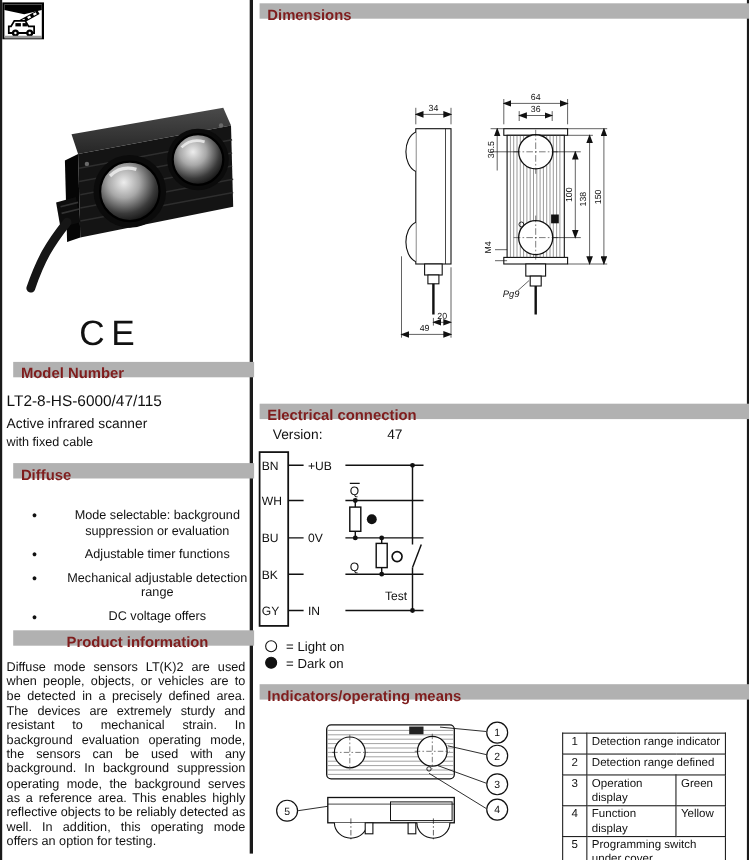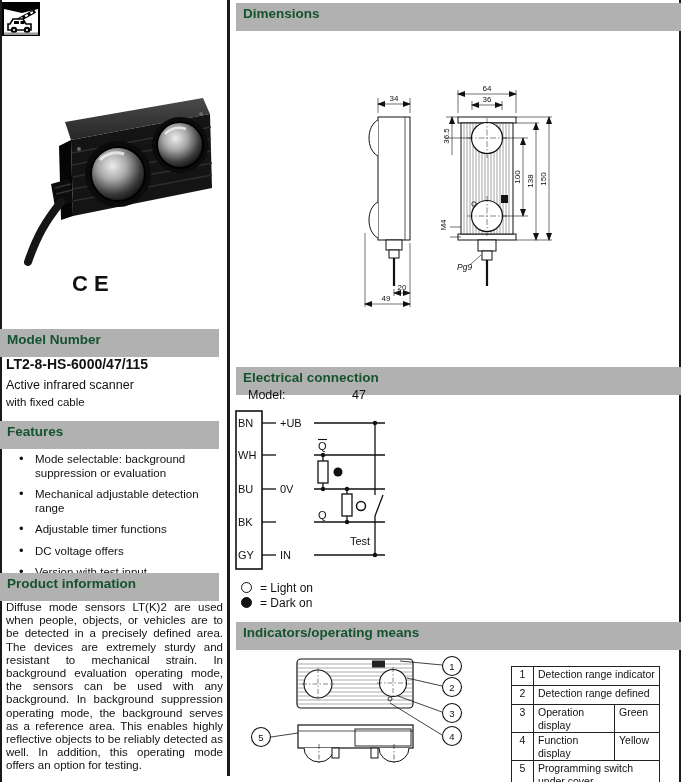--- a/index.html
+++ b/index.html
@@ -1,30 +1,30 @@
 <!DOCTYPE html>
 <html><head>
 <meta charset="utf-8">
 <style>
   html,body{margin:0;padding:0;background:#ffffff;}
   body{width:681px;height:782px;position:relative;font-family:"Liberation Sans",sans-serif;color:#111;overflow:hidden;}
   .abs{position:absolute;}
   .page-edge{position:absolute;top:0;width:2px;height:782px;background:#1a1a1a;}
   .divider{position:absolute;left:227px;top:0;width:3px;height:776px;background:#1a1a1a;}
-  .sec-bar{position:absolute;height:28px;background:#b1b1b1;font-size:13.5px;font-weight:bold;line-height:21px;padding-left:7px;box-sizing:border-box;color:#14532d;}
-  .bar-left{left:0;width:219px;}
+  .sec-bar{position:absolute;height:14px;background:#b1b1b1;font-size:13.5px;font-weight:bold;line-height:21px;padding-left:7px;box-sizing:border-box;color:#7f1d1d;}
+  .bar-left{left:12px;width:219px;}
   .bar-right{left:236px;width:445px;}
-  .model-number{left:6px;top:356px;font-size:14px;font-weight:bold;}
+  .model-number{left:6px;top:356px;font-size:14px;font-weight:normal;}
   .model-type{left:6px;top:378px;font-size:12.5px;}
   .model-cable{left:6px;top:396px;font-size:11.5px;}
-  .features-list{left:6px;top:445px;width:217px;list-style:none;margin:8px;padding:0;}
+  .features-list{left:6px;top:445px;width:217px;list-style:none;margin:18px;padding:0;text-align:center;}
   .features-list li{position:relative;padding-left:21px;font-size:11.5px;line-height:13.5px;margin-bottom:8px;}
   .features-list li:before{content:"\2022";position:absolute;left:5px;top:-1px;font-size:13px;}
   .prod-info{left:6px;top:601px;width:217px;font-size:11.5px;line-height:13.2px;text-align:justify;}
-  .ce-mark{left:72px;top:271px;font-size:22px;letter-spacing:6px;font-weight:700;}
+  .ce-mark{left:72px;top:285px;font-size:32px;letter-spacing:6px;font-weight:400;}
   .option-row{left:248px;top:388px;font-size:12.5px;}
   .option-val{left:352px;top:388px;font-size:12.5px;text-align:right;}
   .legend{left:241px;top:580px;}
   .legend-row{display:flex;align-items:center;height:15px;font-size:12px;}
   .legend-sym{display:inline-block;width:9px;height:9px;border:1.6px solid #111;border-radius:50%;margin-right:8px;}
   .legend-sym.filled{background:#111;}
   table.ind-table{position:absolute;left:511px;top:666px;width:149px;border-collapse:collapse;font-size:10.5px;border:1.5px solid #222;}
   table.ind-table td{border:1px solid #222;padding:1px 4px;vertical-align:top;line-height:12.5px;height:16px;}
   table.ind-table td.no{width:13px;text-align:center;}
   table.ind-table td.val{width:36px;}
@@ -97,30 +97,30 @@
   <path d="M46,150 C30,170 22,184 13,210" stroke="#161616" stroke-width="8" fill="none" stroke-linecap="round"></path>
 </svg>
 
 <div class="abs ce-mark">CE</div>
 
 <div class="sec-bar bar-left" style="top:329px;">Model Number</div>
 <div class="abs model-number">LT2-8-HS-6000/47/115</div>
 <div class="abs model-type">Active infrared scanner</div>
 <div class="abs model-cable">with fixed cable</div>
 
-<div class="sec-bar bar-left" style="top:421px;">Features</div>
+<div class="sec-bar bar-left" style="top:421px;">Diffuse</div>
 <ul class="abs features-list">
   <li>Mode selectable: background suppression or evaluation</li>
+  <li>Adjustable timer functions</li>
   <li>Mechanical adjustable detection range</li>
-  <li>Adjustable timer functions</li>
   <li>DC voltage offers</li>
   <li>Version with test input</li>
 </ul>
 
-<div class="sec-bar bar-left" style="top:573px;">Product information</div>
+<div class="sec-bar bar-left" style="top:573px;text-align:center;">Product information</div>
 <div class="abs prod-info">Diffuse mode sensors LT(K)2 are used when people, objects, or vehicles are to be detected in a precisely defined area. The devices are extremely sturdy and resistant to mechanical strain. In background evaluation operating mode, the sensors can be used with any background. In background suppression operating mode, the background serves as a reference area. This enables highly reflective objects to be reliably detected as well. In addition, this operating mode offers an option for testing.</div>
 
 <div class="sec-bar bar-right" style="top:3px;">Dimensions</div>
 
 <svg class="abs" style="left:340px;top:83px;" width="235" height="235" viewBox="0 0 235 235" fill="none" stroke="#111" stroke-width="1">
   <defs>
     <marker id="arr" markerWidth="8" markerHeight="6" refX="7" refY="3" orient="auto" markerUnits="userSpaceOnUse">
       <path d="M0,0 L8,3 L0,6 Z" fill="#111" stroke="none"></path>
     </marker>
     <marker id="arrS" markerWidth="8" markerHeight="6" refX="1" refY="3" orient="auto" markerUnits="userSpaceOnUse">
@@ -215,21 +215,21 @@
   <text x="147" y="19" font-size="8" fill="#111" stroke="none" text-anchor="middle">36</text>
   <text x="109" y="53" font-size="8" fill="#111" stroke="none" text-anchor="middle" transform="rotate(-90 109 53)">36.5</text>
   <text x="180" y="94" font-size="8" fill="#111" stroke="none" text-anchor="middle" transform="rotate(-90 180 94)">100</text>
   <text x="193" y="98" font-size="8" fill="#111" stroke="none" text-anchor="middle" transform="rotate(-90 193 98)">138</text>
   <text x="206" y="96" font-size="8" fill="#111" stroke="none" text-anchor="middle" transform="rotate(-90 206 96)">150</text>
   <text x="106" y="142" font-size="8" fill="#111" stroke="none" text-anchor="middle" transform="rotate(-90 106 142)">M4</text>
   <text x="117" y="187" font-size="8.5" font-style="italic" fill="#111" stroke="none">Pg9</text>
 </svg>
 
 <div class="sec-bar bar-right" style="top:367px;">Electrical connection</div>
-<div class="abs option-row">Model:</div>
+<div class="abs option-row">Version:</div>
 <div class="abs option-val">47</div>
 
 <svg class="abs" style="left:234px;top:406px;" width="250" height="172" viewBox="0 0 250 172" fill="none" stroke="#111" stroke-width="1.3">
   <rect x="2" y="5" width="26" height="158" fill="#fff" stroke-width="1.6"></rect>
   <g font-size="11" fill="#111" stroke="none">
     <text x="4" y="21">BN</text>
     <text x="4" y="53">WH</text>
     <text x="4" y="87">BU</text>
     <text x="4" y="120">BK</text>
     <text x="4" y="153">GY</text>

